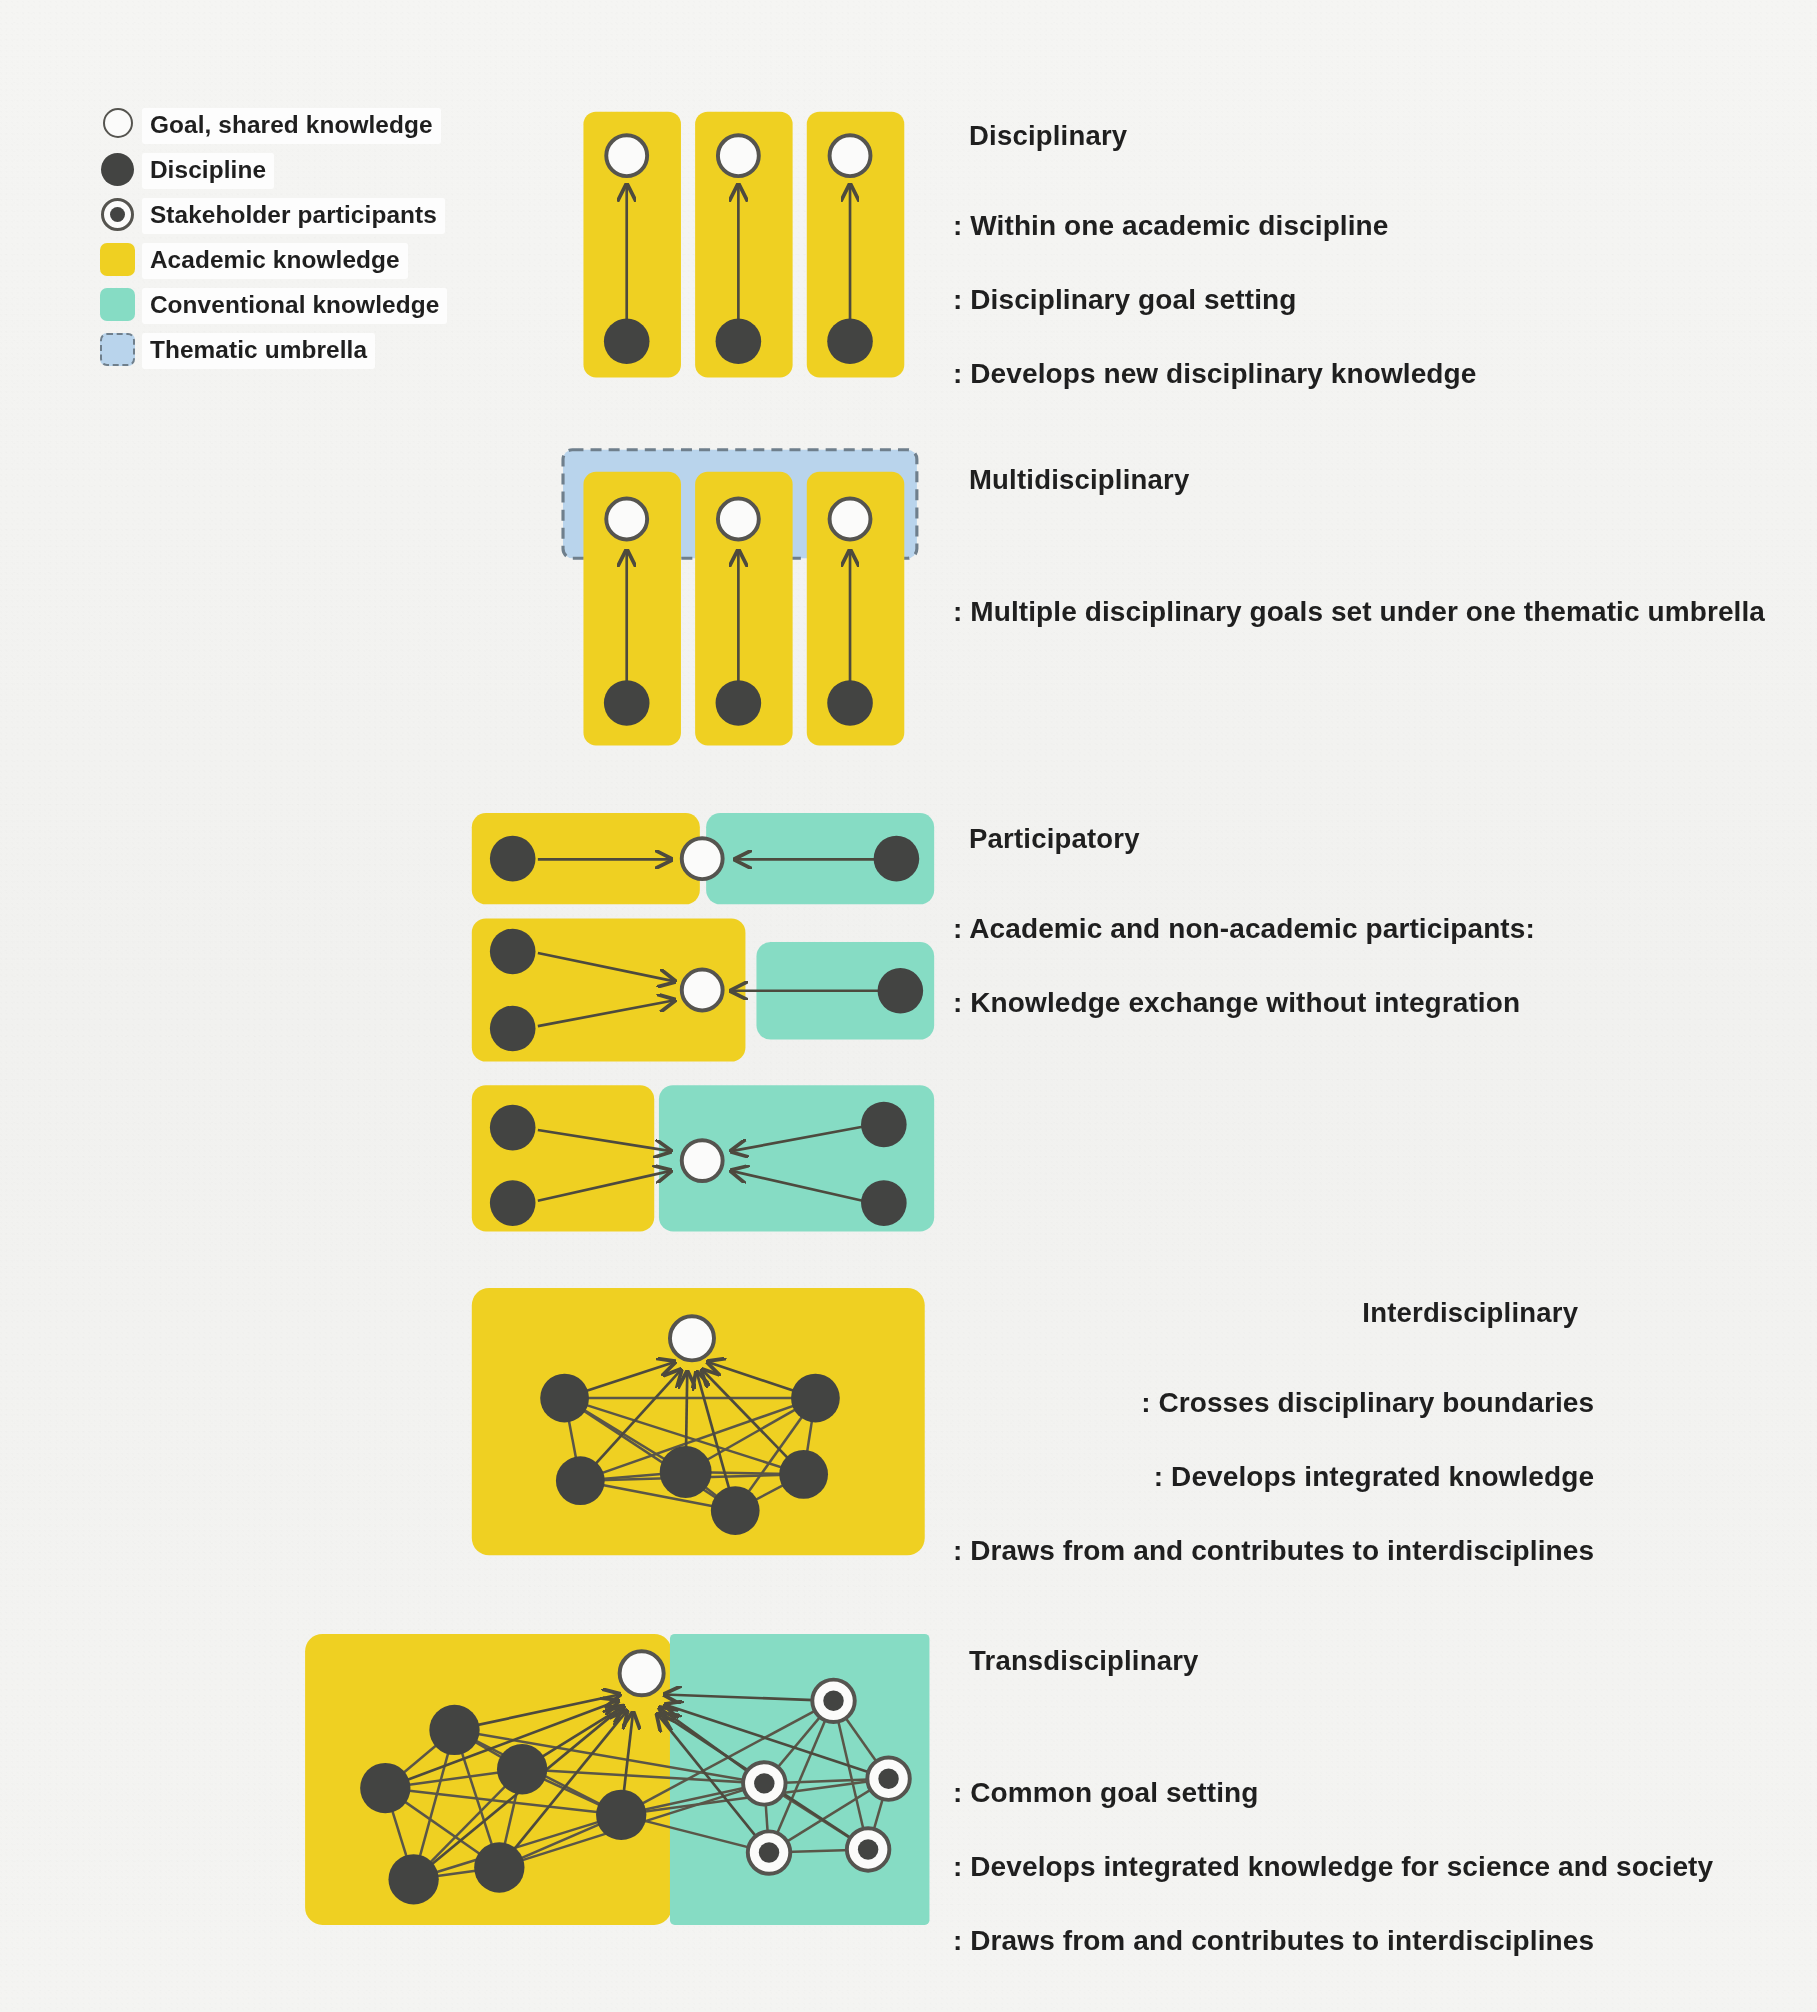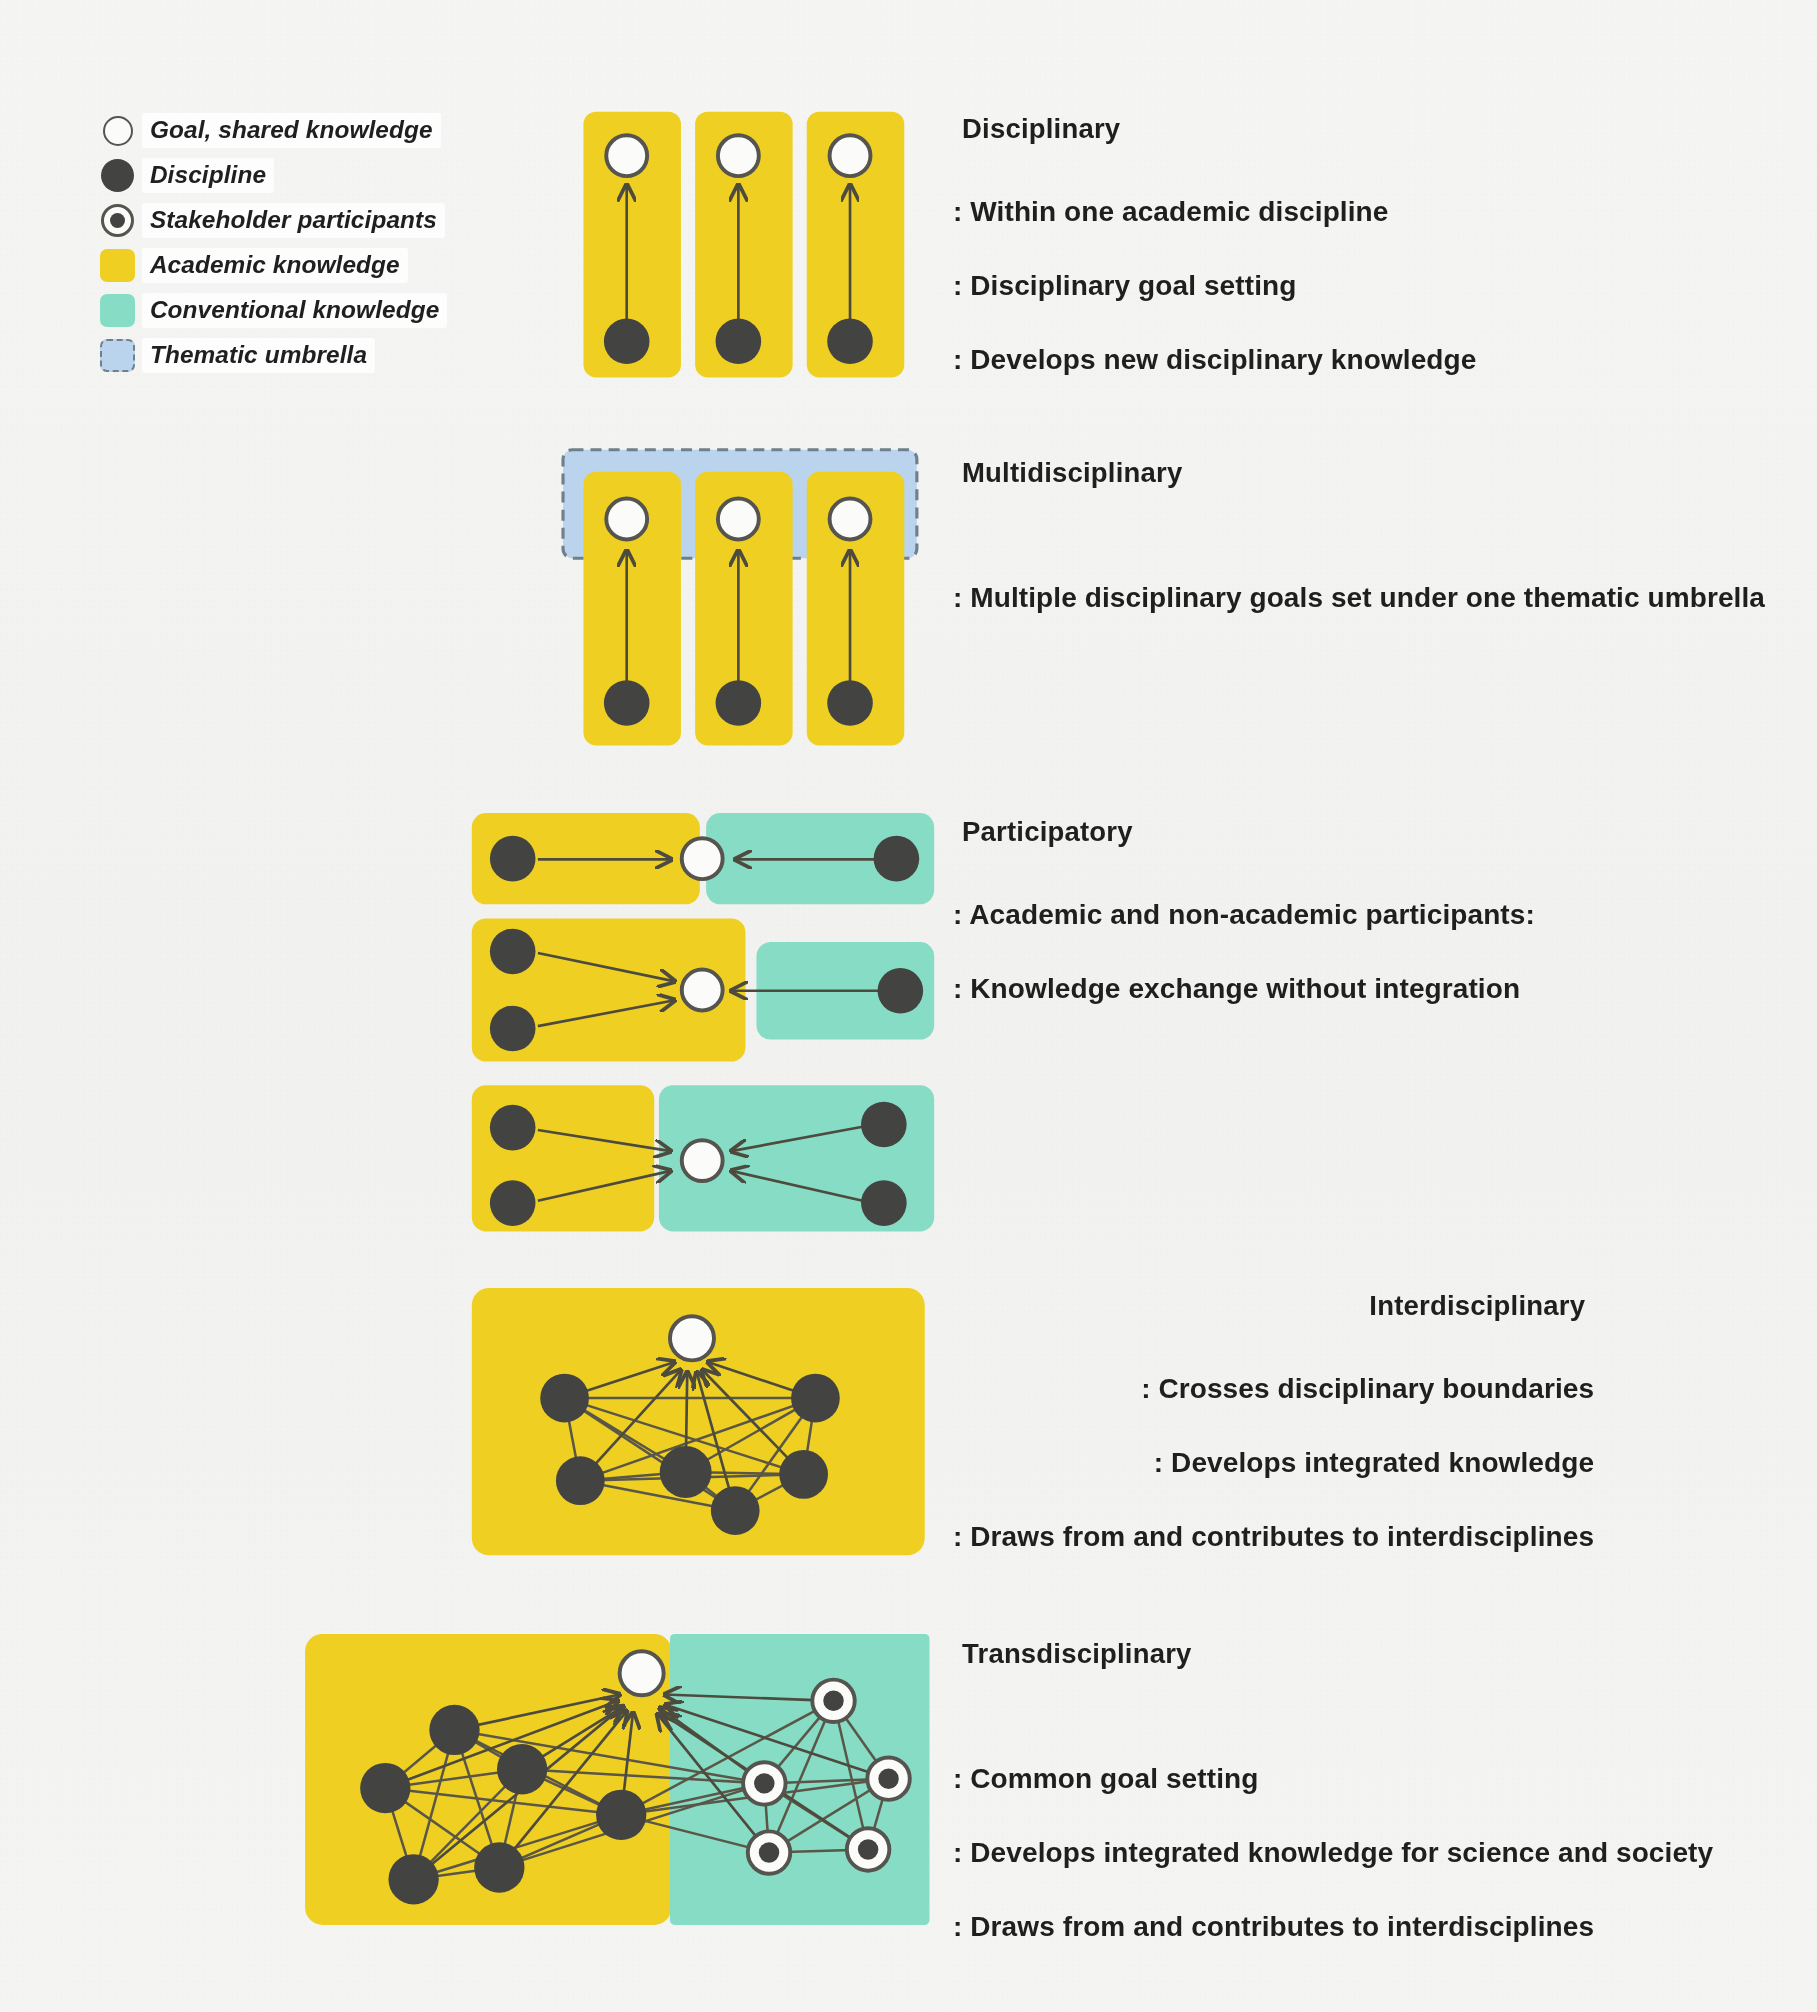--- a/index.html
+++ b/index.html
@@ -17,21 +17,21 @@
     background:
       radial-gradient(circle at 20% 30%, rgba(0,0,0,0.012) 0 0.8px, transparent 0.8px),
       radial-gradient(circle at 70% 60%, rgba(0,0,0,0.012) 0 0.8px, transparent 0.8px),
       linear-gradient(180deg,#f5f5f3 0%, #f1f1ef 50%, #f4f4f2 100%);
     background-size:5.5px 5.5px, 8.6px 8.6px, 100% 100%;
     pointer-events:none;
   }
 
   
   #legend{position:absolute;left:93px;top:108px;width:440px;}
-  .legend-row{display:flex;align-items:center;height:45px;font-style:italic;}
+  .legend-row{display:flex;align-items:flex-start;height:45px;}
   .legend-mark{width:49px;display:flex;justify-content:center;align-items:center;flex:0 0 49px;}
   .legend-label{
     font-size:24.4px;font-weight:600;letter-spacing:0.1px;
     background:rgba(255,255,255,.82);
     padding:3.1px 7.9px 4.7px 7.9px;border-radius:2.4px;
     white-space:nowrap;
   }
   .circ-goal{width:30px;height:30px;border-radius:50%;background:#fbfbfa;border:2.8px solid #55544f;box-sizing:border-box;}
   .circ-disc{width:33px;height:33px;border-radius:50%;background:#434442;}
   .circ-stake{width:33px;height:33px;border-radius:50%;background:#fbfbfa;border:3.1px solid #55544f;box-sizing:border-box;display:flex;align-items:center;justify-content:center;}
@@ -40,21 +40,21 @@
   .sw-yellow{background:#EFD022;}
   .sw-teal{background:#86DCC4;}
   .sw-blue{background:#B9D4EC;border:2.4px dashed #6f7f8c;box-sizing:border-box;border-radius:7px;}
 
   
   #diagram{position:absolute;left:0;top:0;width:1818px;height:2013px;}
 
   
   .tblock{position:absolute;left:953px;}
   .tblock h3{
-    margin:9px;font-size:27.5px;font-weight:bold;letter-spacing:0.2px;
+    margin:16px;font-size:27.5px;font-weight:bold;letter-spacing:0.2px;
   }
   .tblock p{
     margin:0;font-size:28px;font-weight:600;letter-spacing:0.1px;white-space:nowrap;
   }
   .tblock .sp{height:42px;}
   #txt-disciplinary{top:104px;}
   #txt-multidisciplinary{top:448px;}
   #txt-participatory{top:807px;}
   #txt-interdisciplinary{top:1281px;text-align:right;}
   #txt-transdisciplinary{top:1629px;}

